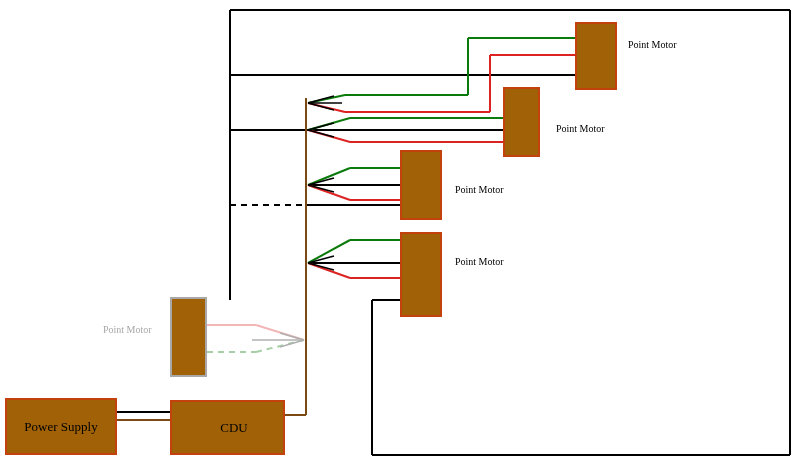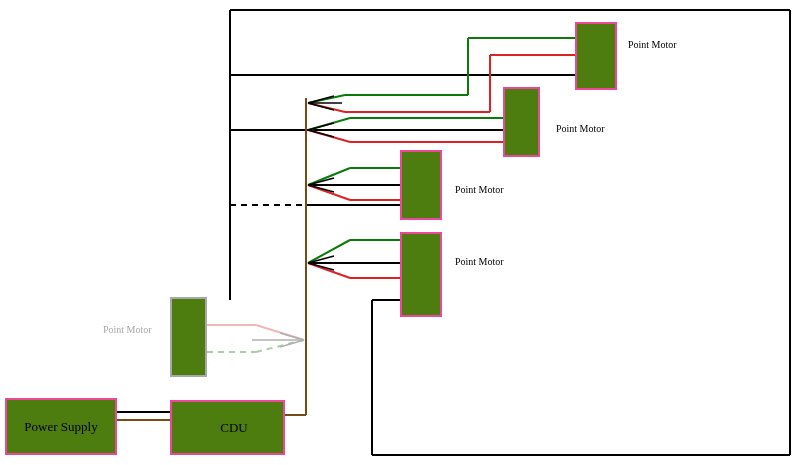--- a/index.html
+++ b/index.html
@@ -16,22 +16,22 @@
   .wkthin{stroke:#000000;stroke-width:1.5;fill:none;}
   .wg{stroke:#0a7a0a;stroke-width:2;fill:none;}
   .wr{stroke:#dd2222;stroke-width:2;fill:none;}
   .wb{stroke:#7b4a12;stroke-width:2;fill:none;}
   .wp{stroke:#f2b6b6;stroke-width:2;fill:none;}
   .wfg{stroke:#a6cfa6;stroke-width:2;fill:none;}
   .wgr{stroke:#b0b0b0;stroke-width:1.5;fill:none;}
   .dash{stroke-dasharray:6,5;}
   .box{
     position:absolute;
-    background:#4d7c0f;
-    border:2px solid #ec4899;
+    background:#a16207;
+    border:2px solid #c2410c;
     box-sizing:border-box;
     display:flex;align-items:center;justify-content:center;
     font-size:13px;color:#000000;
   }
   .box.grey{border-color:#a8a8a8;}
   .lbl{
     position:absolute;
     font-size:10px;color:#000000;white-space:nowrap;
   }
   .lbl.grey{color:#a8a8a8;}

